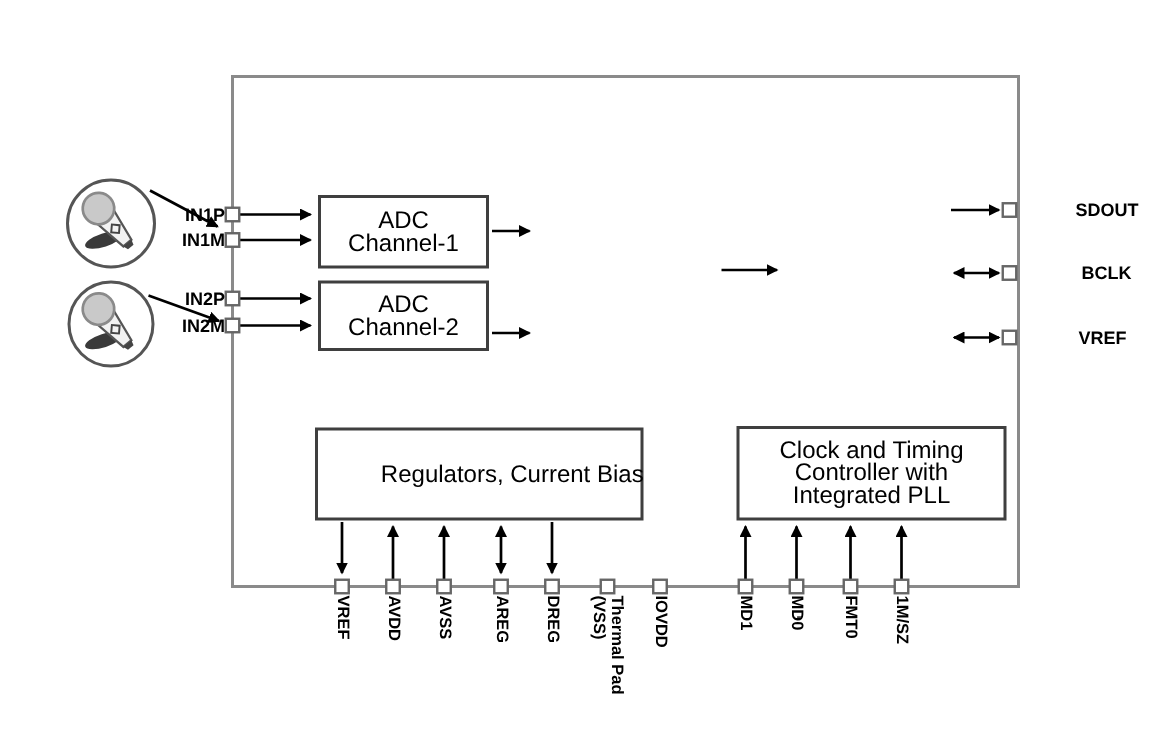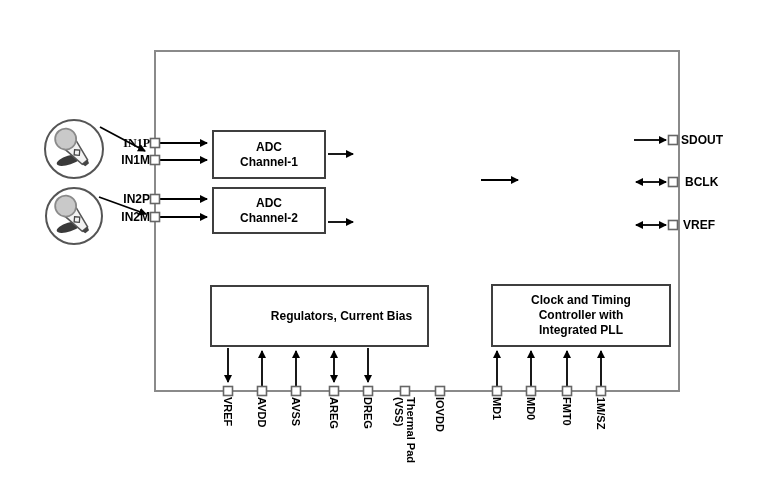--- a/index.html
+++ b/index.html
@@ -1,25 +1,25 @@
 <!DOCTYPE html>
 <html><head>
 <meta charset="utf-8">
 <style>
   html,body{margin:0;padding:0;background:#fff;}
   #stage{position:relative;width:768px;height:503px;background:#ffffff;overflow:hidden;
          font-family:"Liberation Sans","DejaVu Sans",sans-serif;color:#000;}
   #wires{position:absolute;left:0;top:0;width:768px;height:503px;}
   .block{position:absolute;background:#ffffff;border:2px solid #3f3f3f;display:flex;
          flex-direction:column;align-items:center;justify-content:center;
-         font-weight:bold;font-size:12px;line-height:15px;text-align:center;}
+         font-weight:normal;font-size:16px;line-height:15px;text-align:center;}
   .block span{display:block;white-space:nowrap;}
   .pin-label{position:absolute;font-weight:bold;font-size:12px;line-height:16px;white-space:nowrap;}
   .pin-label.left{width:55px;text-align:right;}
-  .pin-label.right{text-align:left;}
+  .pin-label.right{text-align:left;margin-left:36px;}
   .pin-label-bottom{position:absolute;width:70px;font-weight:bold;font-size:11px;line-height:12px;
          text-align:left;transform:rotate(90deg);white-space:nowrap;}
   .pin-label-bottom span{display:block;}
   .stray{position:absolute;font-weight:bold;font-size:10px;color:#444;}
 </style>
 </head>
 <body>
 
 <div id="stage">
 
@@ -113,21 +113,21 @@
   </div>
   <div class="block" style="left:210px;top:285px;width:171px;height:58px;padding-left:44px;">
     <span>Regulators, Current Bias</span>
   </div>
   <div class="block" style="left:455px;top:284px;width:176px;height:59px;margin-left:36px;">
     <span>Clock and Timing</span>
     <span>Controller with</span>
     <span>Integrated PLL</span>
   </div>
 
-  <div class="pin-label left" style="left:95px;top:135px;font-family:Liberation Serif, serif;">IN1P</div>
+  <div class="pin-label left" style="left:95px;top:135px;">IN1P</div>
   <div class="pin-label left" style="left:95px;top:152px;">IN1M</div>
   <div class="pin-label left" style="left:95px;top:191px;">IN2P</div>
   <div class="pin-label left" style="left:95px;top:209px;">IN2M</div>
 
   <div class="pin-label right" style="left:681px;top:132px;">SDOUT</div>
   <div class="pin-label right" style="left:685px;top:174px;">BCLK</div>
   <div class="pin-label right" style="left:683px;top:217px;">VREF</div>
 
   <div class="pin-label-bottom" style="left:193px;top:426px;height:12px;">VREF</div>
   <div class="pin-label-bottom" style="left:227px;top:426px;height:12px;">AVDD</div>

